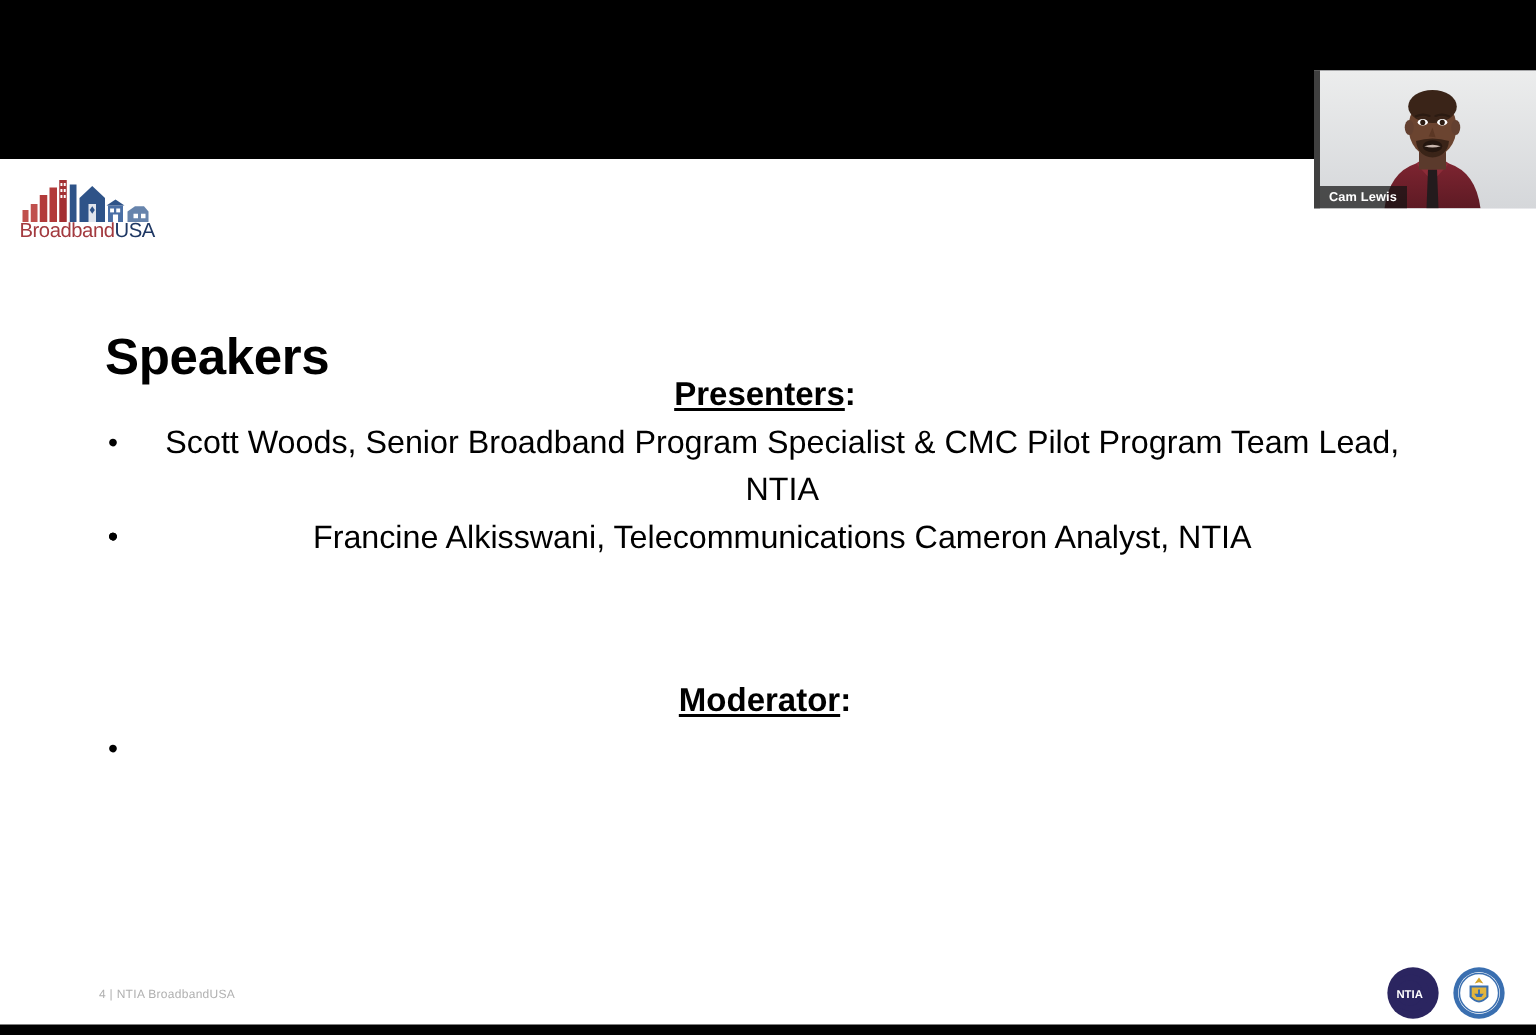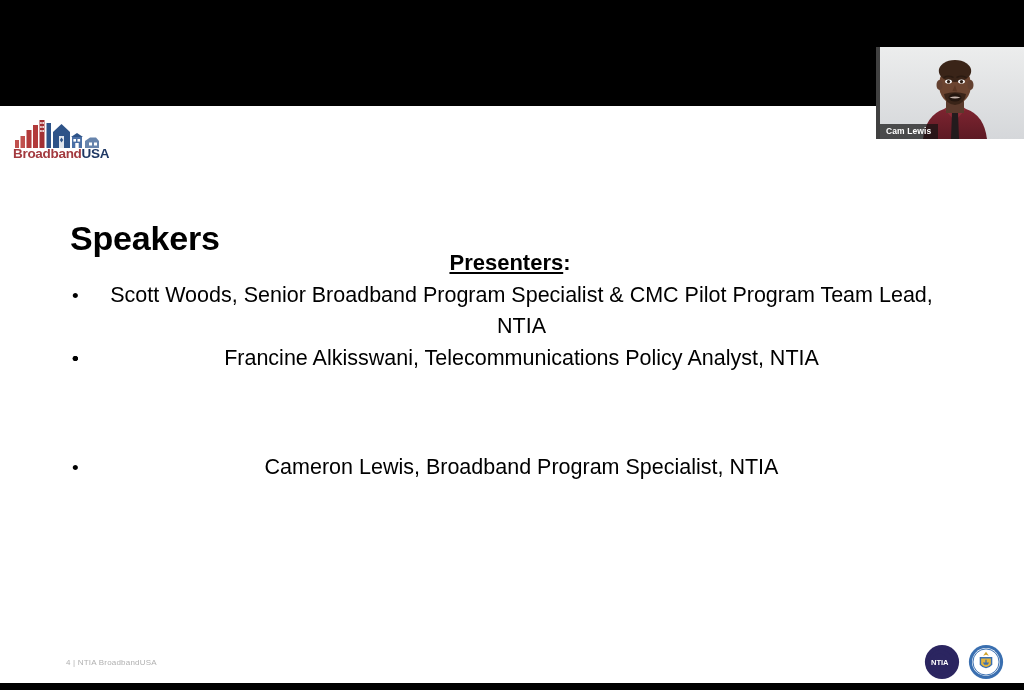--- a/index.html
+++ b/index.html
@@ -58,21 +58,21 @@
     position: absolute;
     left: 0; top: 0;
     width: 100px;
     height: 30px;
   }
   .logo-word {
     position: absolute;
     left: 0;
     top: 28px;
     font-size: 13.5px;
-    font-weight: bold;
+    font-weight: normal;
     letter-spacing: -0.3px;
     white-space: nowrap;
     line-height: 16px;
   }
   .logo-word .bb { color: #a33a3f; }
   .logo-word .usa { color: #1f3864; }
 
   
   .slide-title {
     position: absolute;
@@ -235,27 +235,28 @@
 
     <div class="slide-title">Speakers</div>
 
     <div class="body-block">
 
       <div class="section-head"><span class="u">Presenters</span><span>:</span></div>
       <ul class="bullets">
         <li><span class="dot">•</span><span>Scott Woods, Senior Broadband Program Specialist &amp; CMC Pilot Program Team Lead, NTIA</span></li>
         <li><span class="dot">•</span></li>
         <li><span class="dot">•</span></li>
-        <li><span class="dot">•</span><span>Francine Alkisswani, Telecommunications Policy Analyst, NTIA</span></li>
+        <li><span class="dot">•</span><span>Francine Alkisswani, Telecommunications Cameron Analyst, NTIA</span></li>
       </ul>
 
       <div class="gap-block"></div>
 
+      <div class="section-head"><span class="u">Moderator</span><span>:</span></div>
       <ul class="bullets">
-        <li><span class="dot">•</span><span>Cameron Lewis, Broadband Program Specialist, NTIA</span></li>
+        <li><span class="dot">•</span></li>
       </ul>
 
     </div>
 
     <div class="footer-text">4 | NTIA BroadbandUSA</div>
 
     <div class="seals">
       <svg class="seal ntia" viewBox="0 0 40 40">
         <circle cx="20" cy="20" r="19" fill="#2b2560"></circle>
         <path d="M20 1 a19 19 0 0 1 0 38 a15 15 0 0 0 0 -38 z" fill="#e8c33a"></path>

